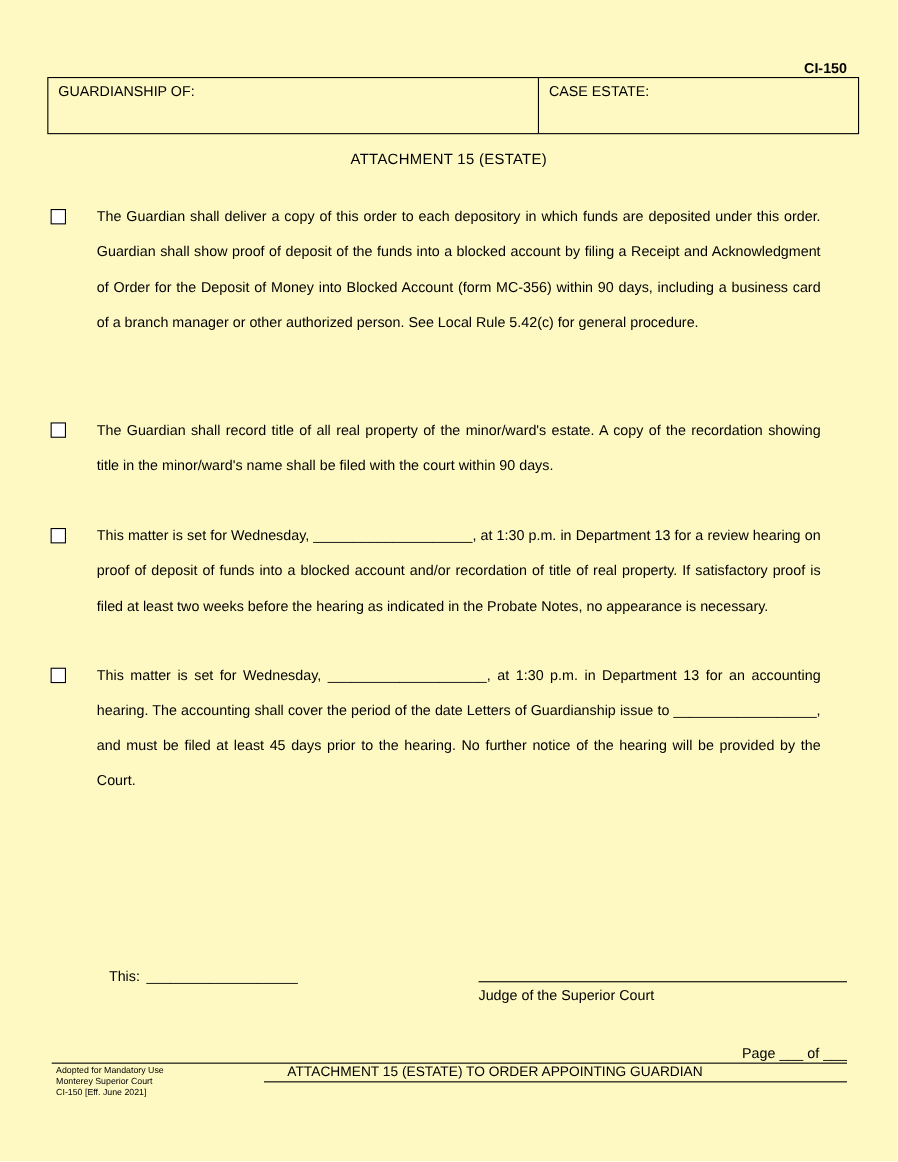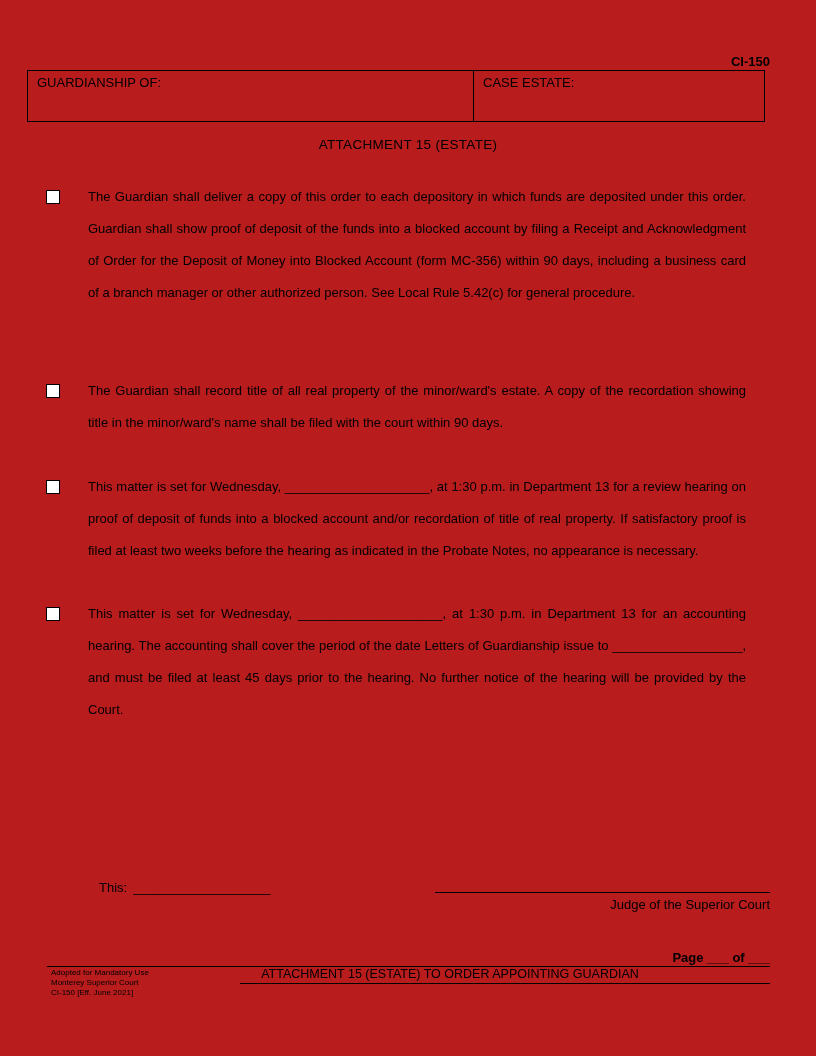--- a/index.html
+++ b/index.html
@@ -2,36 +2,36 @@
 <html><head>
 <meta charset="utf-8">
 <style>
   * { margin: 0; padding: 0; box-sizing: border-box; }
   html, body { background: #ffffff; }
   .page {
     position: relative;
     width: 816px;
     height: 1056px;
     margin: 0 auto;
-    background: #b91c1c;
+    background: #fef9c3;
     color: #000000;
     font-family: "Liberation Sans", sans-serif;
     font-size: 13px;
     overflow: hidden;
   }
   .form-number {
     position: absolute;
     top: 54px;
     right: 46px;
     font-weight: bold;
     font-size: 13px;
   }
   .caption-box {
     position: absolute;
-    left: 27px;
+    left: 43px;
     top: 70px;
     width: 738px;
     height: 52px;
     border: 1.5px solid #000;
     display: flex;
   }
   .caption-cell { padding: 4px 9px; font-size: 13px; }
   .caption-left { width: 446px; border-right: 1.5px solid #000; }
   .caption-right { flex: 1; }
   .doc-title {
@@ -80,28 +80,28 @@
     left: 435px;
     top: 892px;
     width: 335px;
     border-top: 1.2px solid #000;
   }
   .judge-label {
     position: absolute;
     left: 435px;
     top: 897px;
     width: 335px;
-    text-align: right;
+    text-align: left;
     font-size: 13px;
   }
   .page-label {
     position: absolute;
     top: 950px;
     right: 46px;
-    font-weight: bold;
+    font-weight: normal;
     font-size: 13px;
   }
   .footer-rule-top {
     position: absolute;
     left: 47px;
     right: 46px;
     top: 966px;
     border-top: 1.4px solid #000;
   }
   .footer-info {

